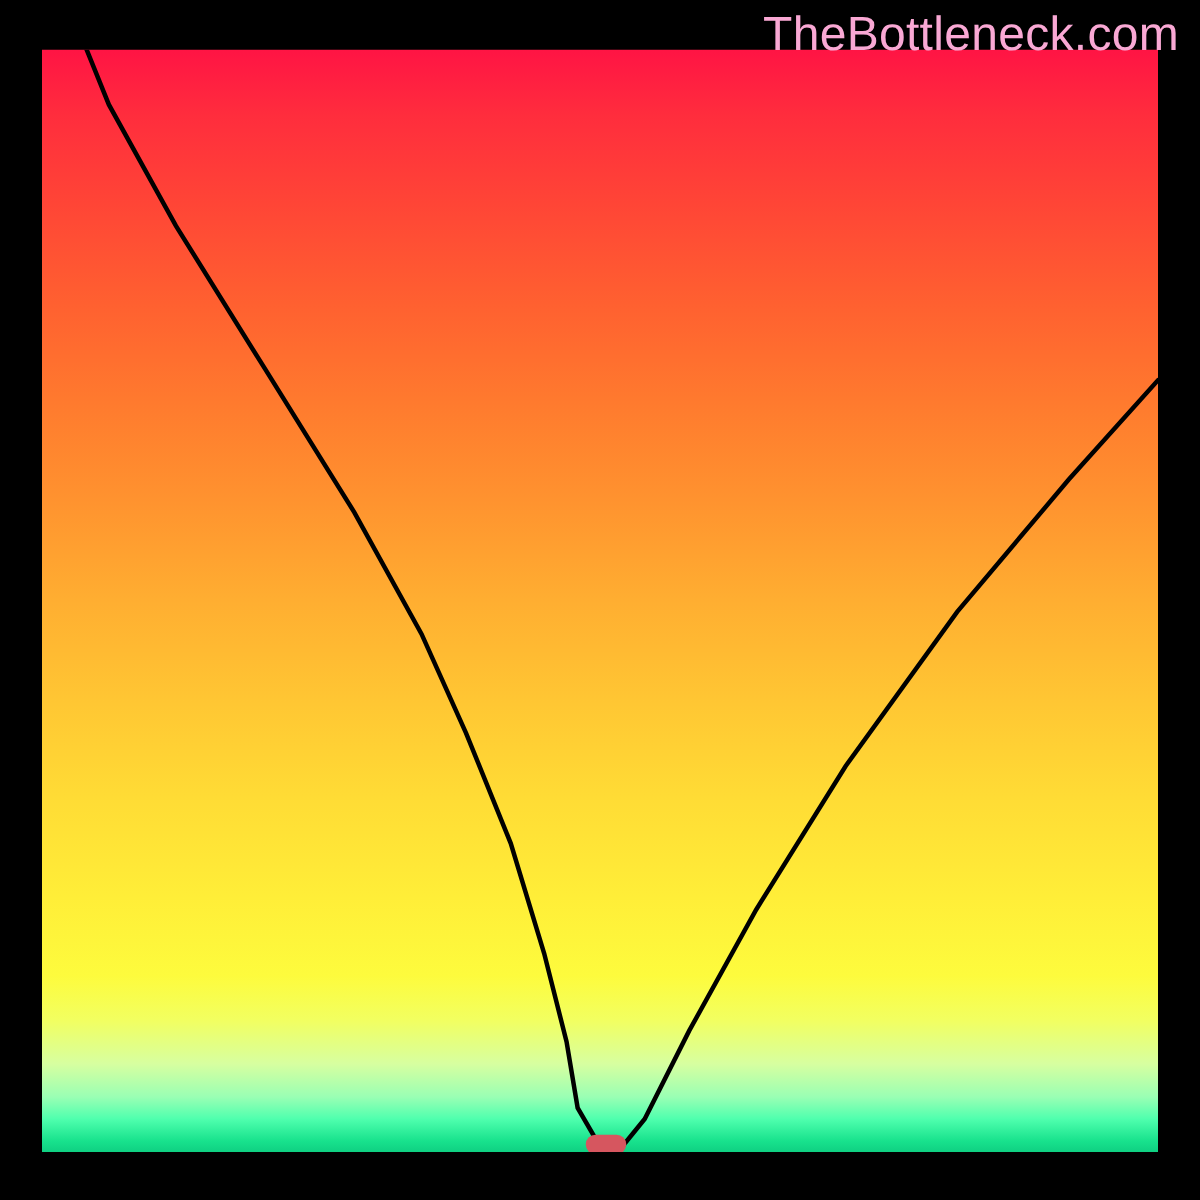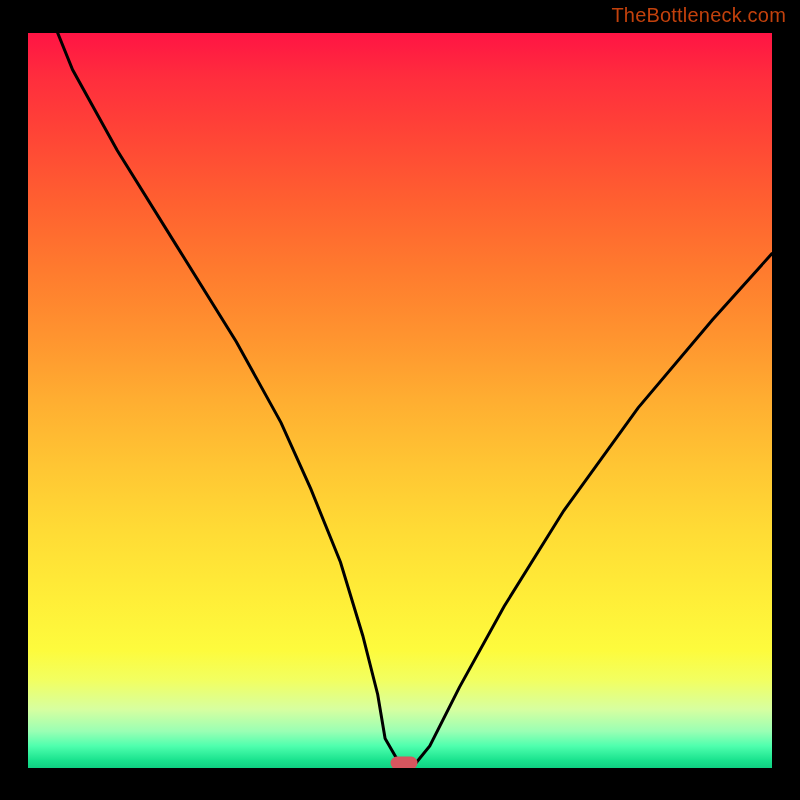--- a/index.html
+++ b/index.html
@@ -14,23 +14,23 @@
   .frame {
     position: relative;
     width: 800px;
     height: 800px;
     background: #000;
   }
   .watermark {
     position: absolute;
     top: 4px;
     right: 14px;
-    font-size: 20px;
+    font-size: 32px;
     font-weight: 500;
-    color: #c2410c;
+    color: #f9a8d4;
     letter-spacing: 0.2px;
     z-index: 10;
   }
   .plot-area {
     position: absolute;
     left: 28px;
     top: 33px;
     width: 744px;
     height: 735px;
     overflow: hidden;

